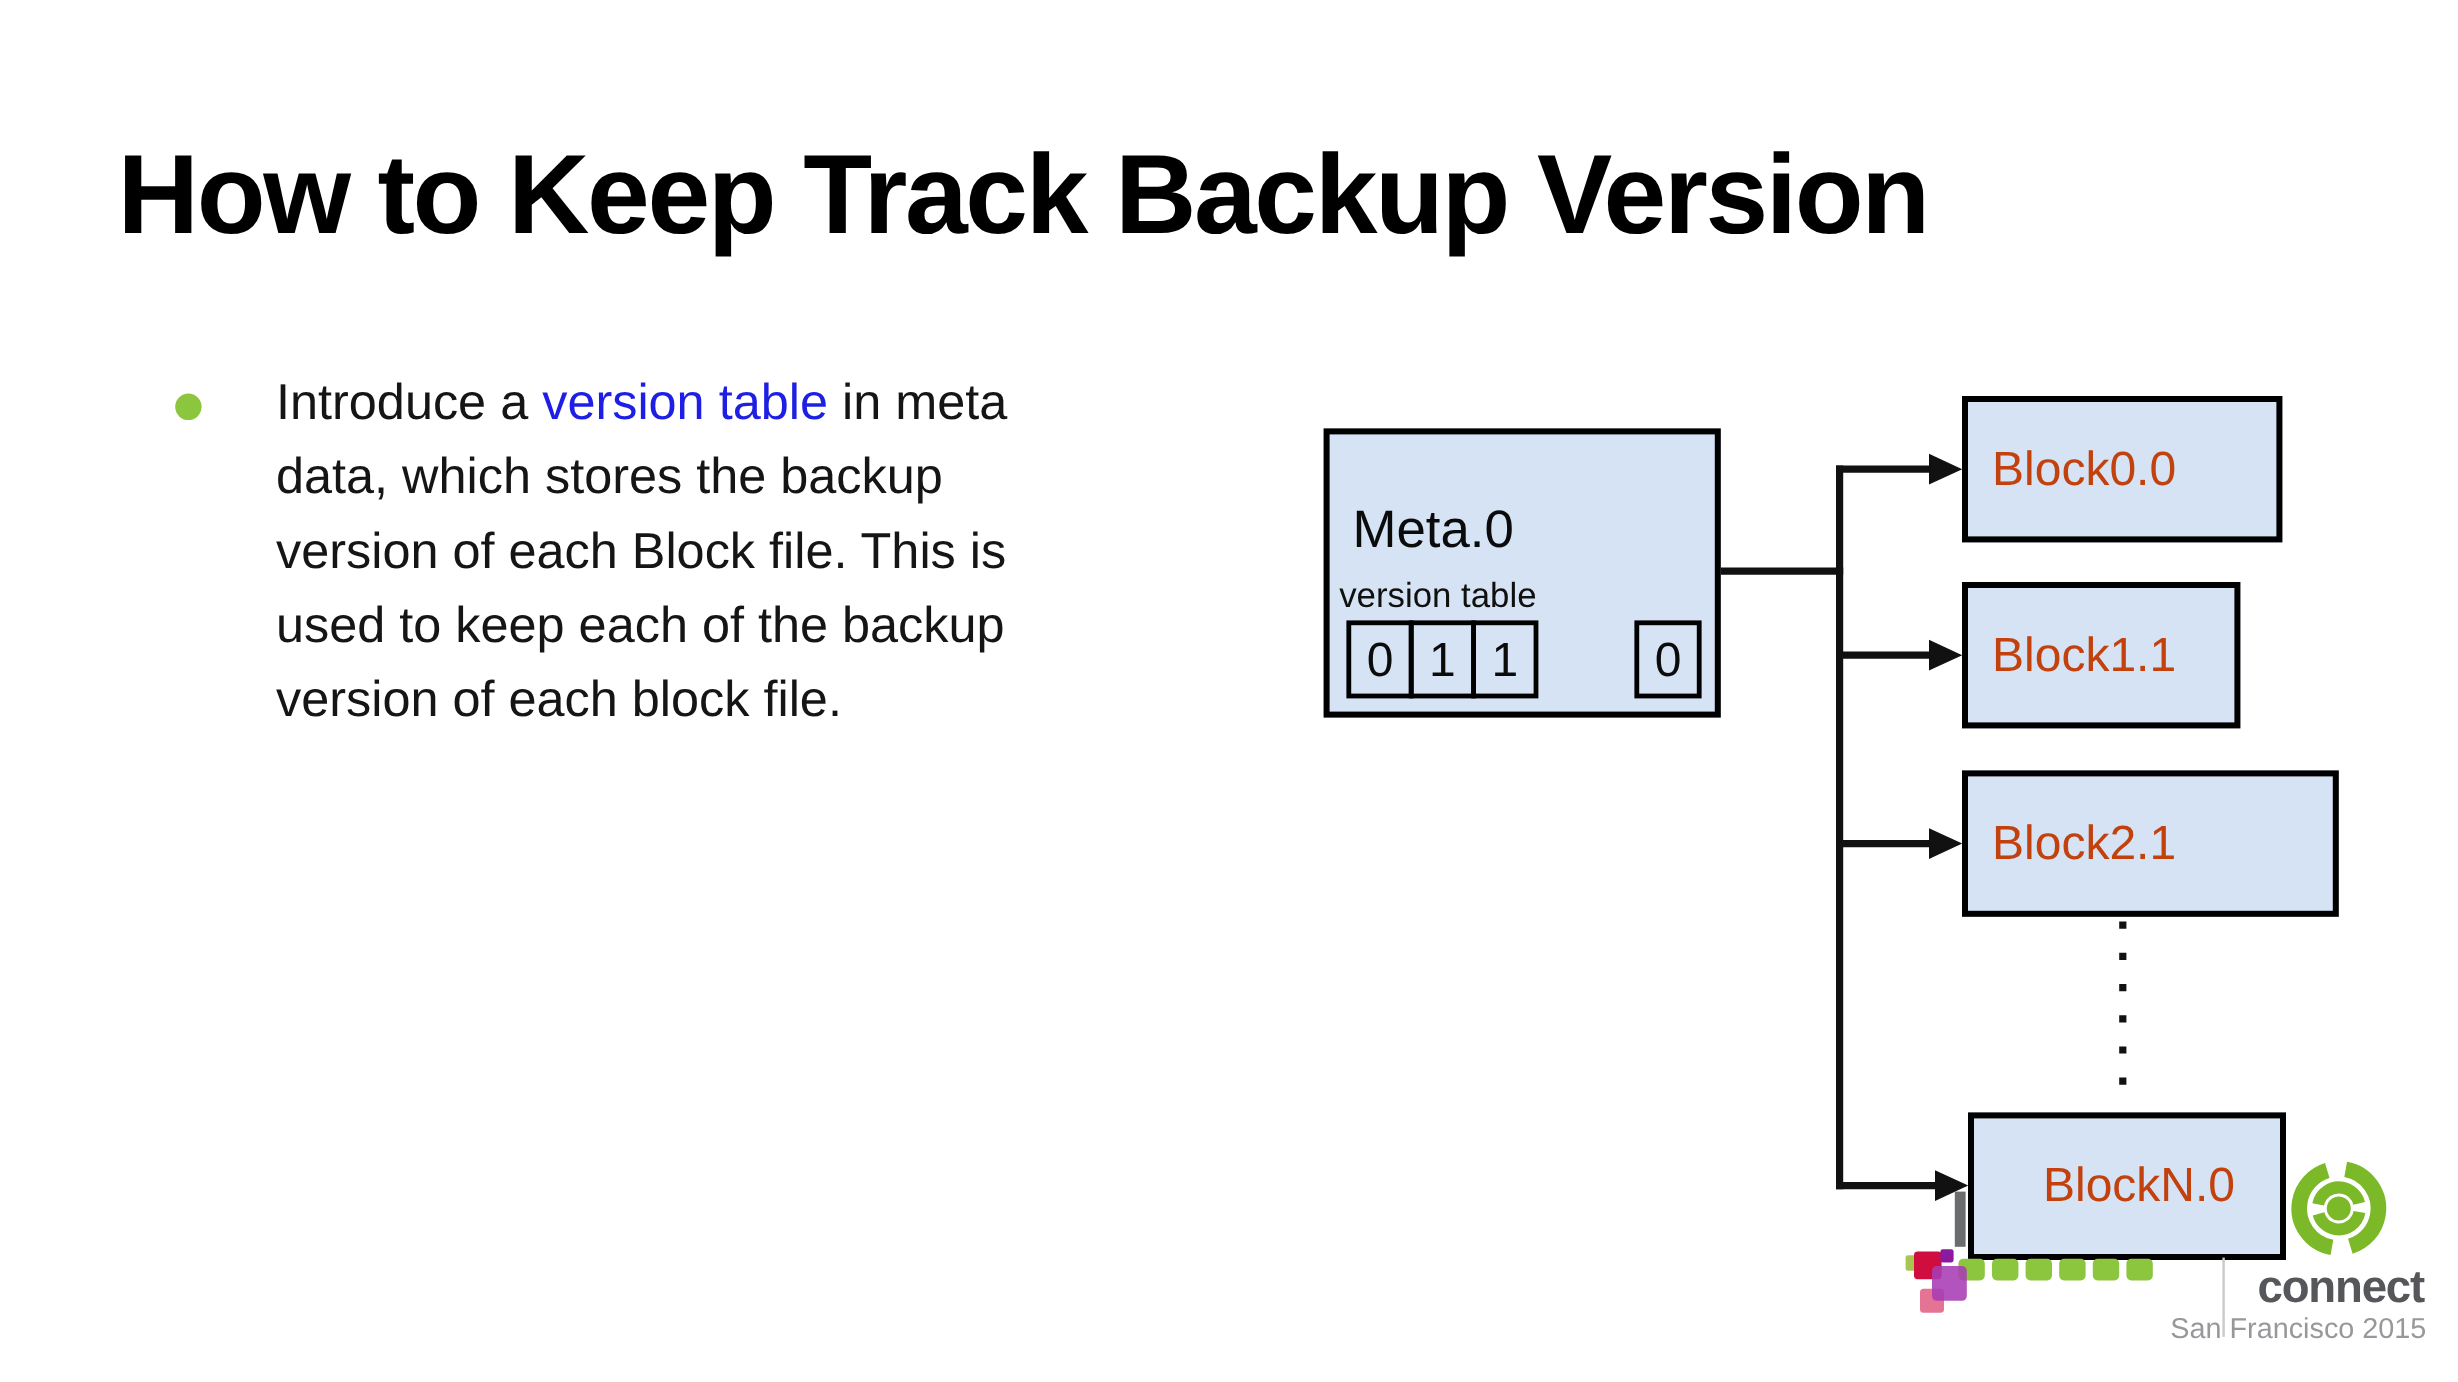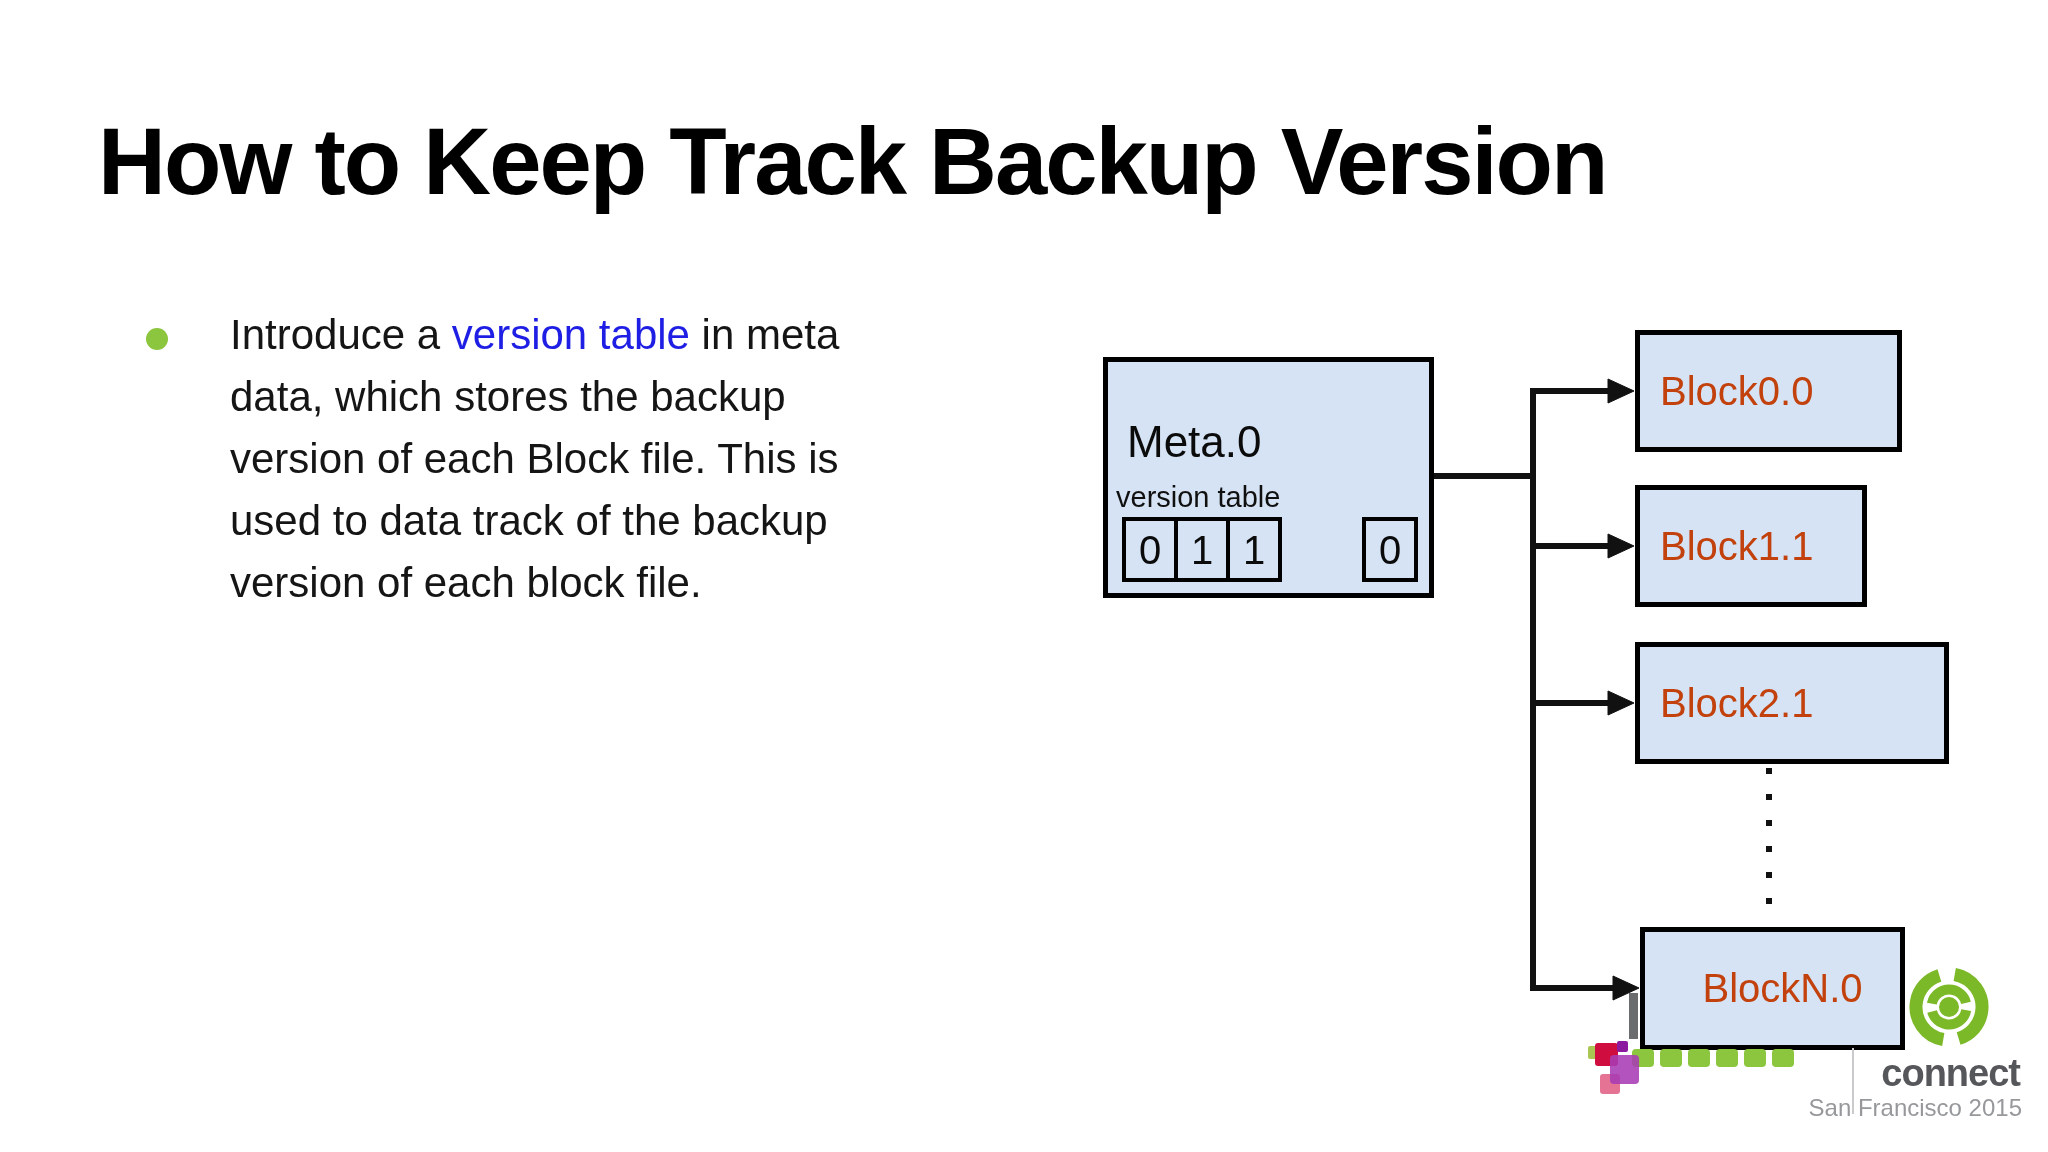--- a/index.html
+++ b/index.html
@@ -41,21 +41,21 @@
 
 <div class="slide">
 
   <h1 class="title">How to Keep Track Backup Version</h1>
 
   <span class="bullet-dot" id="bullet-dot" style="background: rgb(140, 198, 62);"></span>
   <div class="bullet-text" id="bullet-text">
       <div><span>Introduce a </span><span class="link" style="color: rgb(30, 30, 228);">version table</span><span> in meta</span></div>
       <div><span>data, which stores the backup</span></div>
       <div><span>version of each Block file. This is</span></div>
-      <div><span>used to data track of the backup</span></div>
+      <div><span>used to keep each of the backup</span></div>
       <div><span>version of each block file.</span></div>
     </div>
 
   <svg class="connectors" width="2048" height="1152" viewBox="0 0 2048 1152">
     <g stroke="#111" fill="#111">
       <line x1="1433" y1="476" x2="1536" y2="476" stroke-width="6"></line>
       <line x1="1533" y1="388" x2="1533" y2="991" stroke-width="6"></line>
       <line x1="1530" y1="391" x2="1608" y2="391" stroke-width="6"></line>
       <polygon points="1608,379 1608,403 1634,391"></polygon>
       <line x1="1530" y1="546" x2="1608" y2="546" stroke-width="6"></line>

